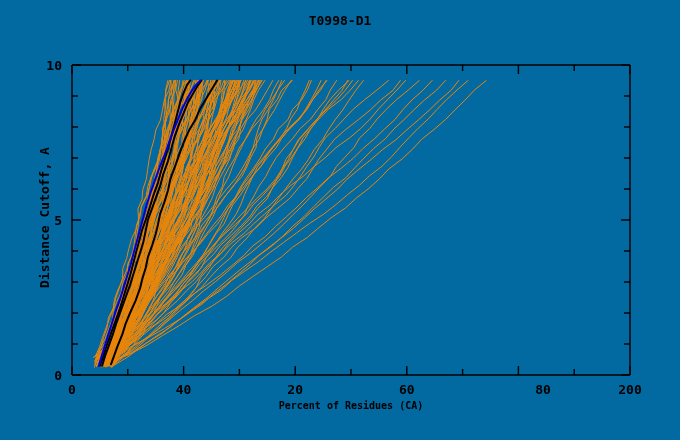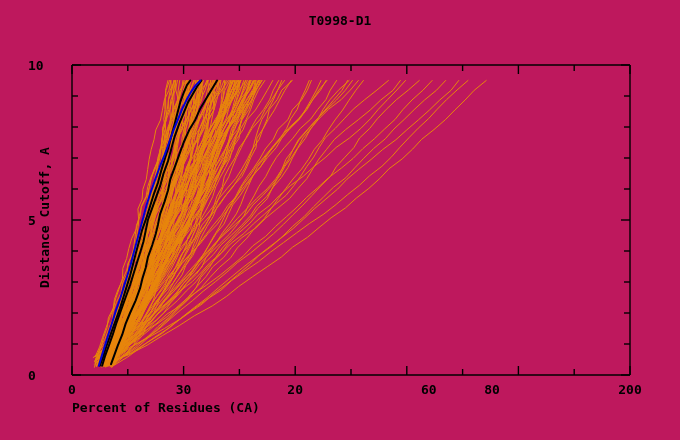--- a/index.html
+++ b/index.html
@@ -5,21 +5,21 @@
 <style>
   html, body {
     margin: 0;
     padding: 0;
     background: #ffffff;
   }
   #page {
     position: relative;
     width: 680px;
     height: 440px;
-    background: #be185d;
+    background: #0369a1;
     overflow: hidden;
     font-family: "DejaVu Sans Mono", "Liberation Mono", monospace;
   }
   #chart-title {
     position: absolute;
     left: 0;
     top: 13px;
     width: 680px;
     text-align: center;
     font-family: "DejaVu Sans Mono", "Liberation Mono", monospace;
@@ -31,23 +31,23 @@
   #plot-svg {
     position: absolute;
     left: 0;
     top: 0;
   }
   #xaxis-title {
     position: absolute;
     left: 72px;
     top: 400px;
     width: 558px;
-    text-align: left;
-    font-family: "DejaVu Sans Mono", "Liberation Mono", monospace;
-    font-size: 13px;
+    text-align: center;
+    font-family: "DejaVu Sans Mono", "Liberation Mono", monospace;
+    font-size: 10px;
     font-weight: bold;
     color: #000000;
   }
   #yaxis-title {
     position: absolute;
     left: -66px;
     top: 210px;
     width: 220px;
     text-align: center;
     transform: rotate(-90deg);
@@ -59,21 +59,21 @@
   }
   .tick-label {
     position: absolute;
     font-family: "DejaVu Sans Mono", "Liberation Mono", monospace;
     font-size: 13px;
     font-weight: bold;
     color: #000000;
     white-space: nowrap;
   }
   .xtick-label { transform: translateX(-50%); }
-  .ytick-label { transform: translateY(-50%); text-align: left; }
+  .ytick-label { transform: translateY(-50%); text-align: right; }
 </style>
 </head>
 <body>
 
 <div id="page">
 
   <div id="chart-title">T0998-D1</div>
 
   <svg id="plot-svg" width="680" height="440" xmlns="http://www.w3.org/2000/svg" shape-rendering="geometricPrecision">
     <g id="series-layer">
@@ -261,24 +261,24 @@
         <line x1="630" y1="127" x2="624" y2="127" stroke="#000000" stroke-width="1.4"></line>
         <line x1="72" y1="96" x2="78" y2="96" stroke="#000000" stroke-width="1.4"></line>
         <line x1="630" y1="96" x2="624" y2="96" stroke="#000000" stroke-width="1.4"></line>
         <line x1="72" y1="65" x2="81" y2="65" stroke="#000000" stroke-width="1.4"></line>
         <line x1="630" y1="65" x2="621" y2="65" stroke="#000000" stroke-width="1.4"></line>
       </g>
   </svg>
 
   <div id="tick-labels">
       <div class="tick-label xtick-label" style="left: 72px; top: 382px;">0</div>
-      <div class="tick-label xtick-label" style="left: 183.6px; top: 382px;">30</div>
+      <div class="tick-label xtick-label" style="left: 183.6px; top: 382px;">40</div>
       <div class="tick-label xtick-label" style="left: 295.2px; top: 382px;">20</div>
-      <div class="tick-label xtick-label" style="left: 406.8px; top: 382px; margin-left: 22px;">60</div>
-      <div class="tick-label xtick-label" style="left: 492px; top: 382px;">80</div>
+      <div class="tick-label xtick-label" style="left: 406.8px; top: 382px;">60</div>
+      <div class="tick-label xtick-label" style="left: 543px; top: 382px;">80</div>
       <div class="tick-label xtick-label" style="left: 630px; top: 382px;">200</div>
       <div class="tick-label ytick-label" style="left: 28px; top: 375px; width: 34px;">0</div>
       <div class="tick-label ytick-label" style="left: 28px; top: 220px; width: 34px;">5</div>
       <div class="tick-label ytick-label" style="left: 28px; top: 65px; width: 34px;">10</div>
     </div>
 
   <div id="xaxis-title">Percent of Residues (CA)</div>
   <div id="yaxis-title">Distance Cutoff, A</div>
 
 </div>

